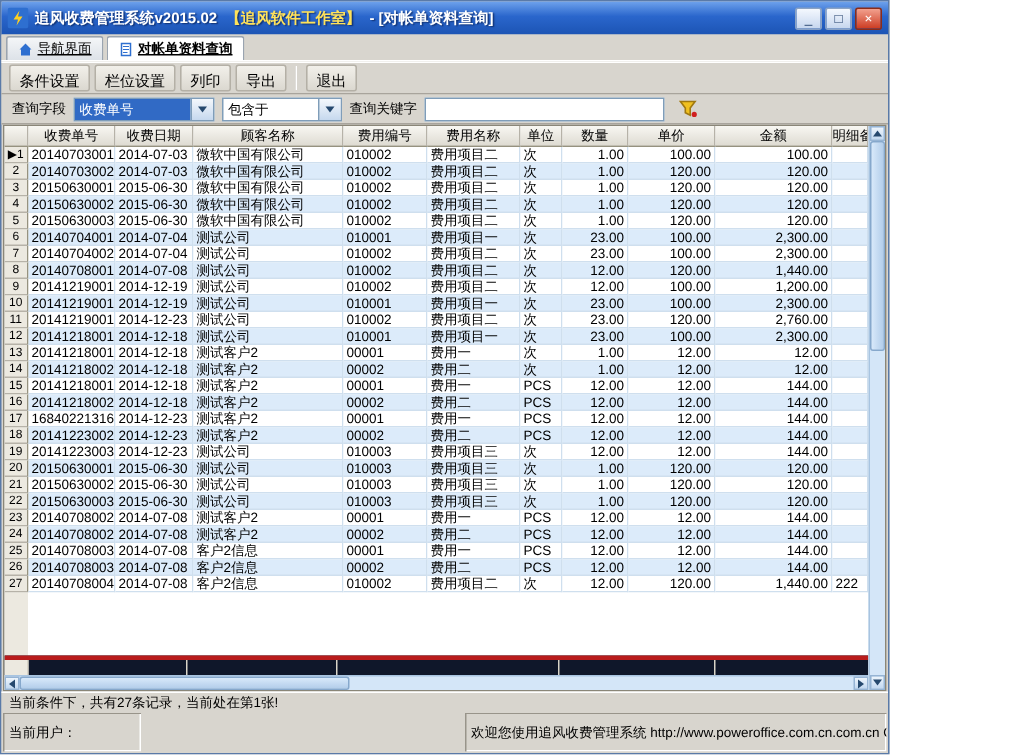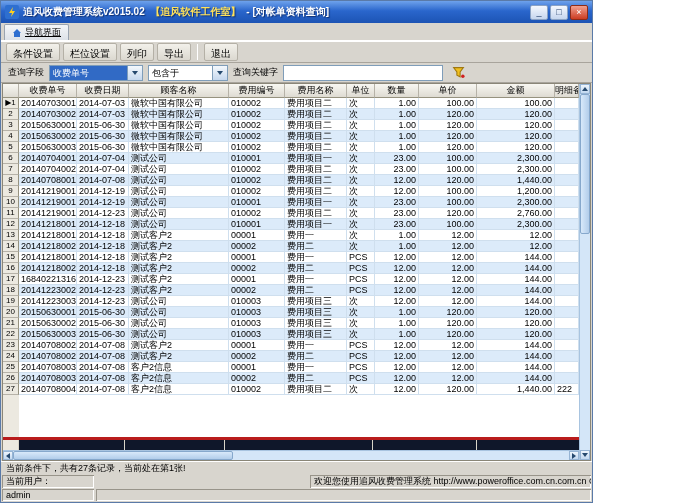--- a/index.html
+++ b/index.html
@@ -100,20 +100,27 @@
     </div>
   </div>
 
   <div class="tabbar">
     <div class="tab">
       <svg class="tab-icon" viewBox="0 0 10 10">
         <path d="M5 1 L9 5 H8 V9 H2 V5 H1 Z" fill="#2e6fd0"></path>
       </svg>
       <span>导航界面</span>
     </div>
+    <div class="tab active">
+      <svg class="tab-icon" viewBox="0 0 10 10">
+        <rect x="2" y="1" width="6" height="8" fill="#fff" stroke="#2e6fd0"></rect>
+        <path d="M3 3 H7 M3 5 H7 M3 7 H6" stroke="#2e6fd0" stroke-width="0.8"></path>
+      </svg>
+      <span>对帐单资料查询</span>
+    </div>
   </div>
 
   <div class="toolbar">
     <div class="tool-btn">
       <svg class="tool-icon" viewBox="0 0 12 12">
         <path d="M1.5 1.5 H10.5 L7.5 6 V10.5 L4.5 9 V6 Z" fill="#8060d0" stroke="#5040a0"></path>
       </svg>
       <span>条件设置</span>
     </div>
     <div class="tool-btn">
@@ -583,19 +590,15 @@
   <div class="statusline">
     <span>当前条件下，共有27条记录，当前处在第1张!</span>
   </div>
 
   <div class="bottombar">
     <div class="bb-row">
       <div class="bb-cell bb-user">当前用户：</div>
       <div class="bb-cell bb-login">登陆时间：2015年08月05日 08时29分14秒</div>
       <div class="bb-cell bb-welcome">欢迎您使用追风收费管理系统 http://www.poweroffice.com.cn.com.cn QQ:45931795 TEL:15962625220</div>
     </div>
-    <div class="bb-row">
-      <div class="bb-cell bb-user">admin</div>
-      <div class="bb-cell" style="flex:1"></div>
-    </div>
   </div>
 
 </div>
 
 </body></html>

